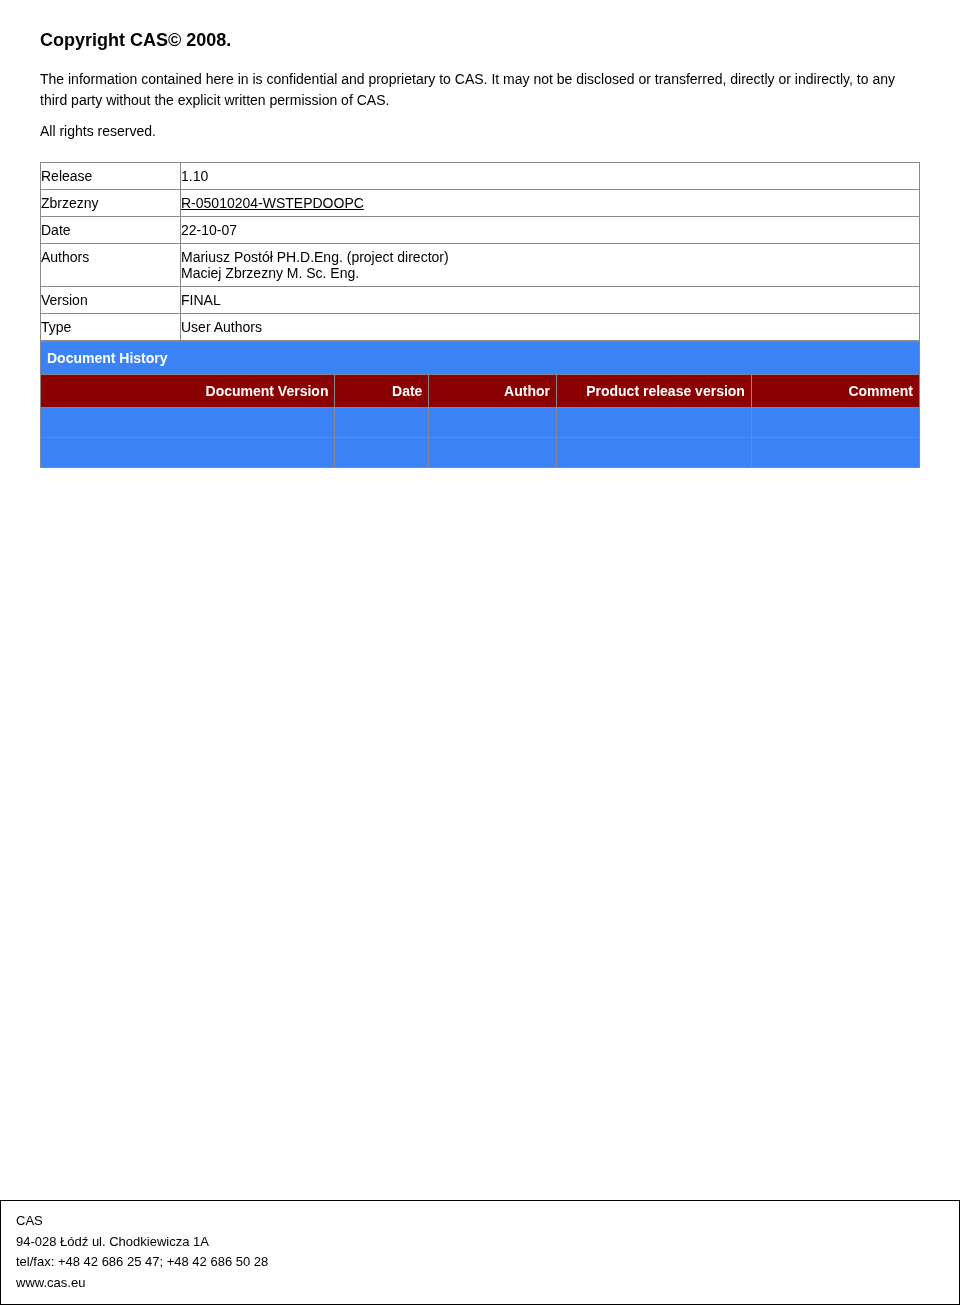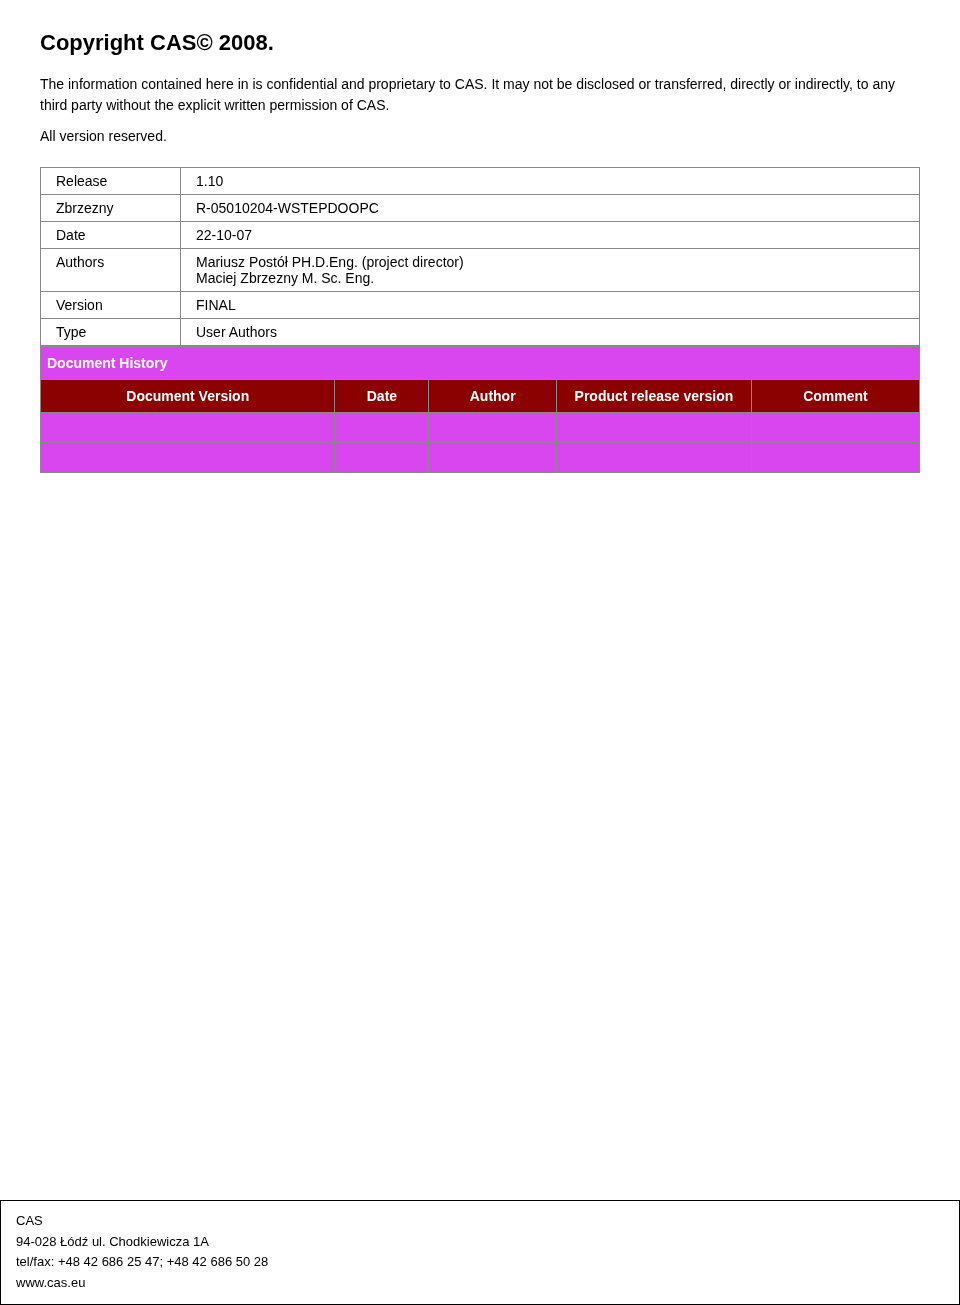--- a/index.html
+++ b/index.html
@@ -9,36 +9,36 @@
       background: #fff;
       color: #000;
       width: 960px;
       min-height: 1305px;
       position: relative;
     }
     .page-content {
       padding: 30px 40px 120px 40px;
     }
     .title {
-      font-size: 22px;
+      font-size: 18px;
       font-weight: bold;
       margin-bottom: 18px;
     }
     .intro-paragraph {
       margin-bottom: 10px;
       line-height: 1.5;
     }
     .info-table {
       width: 100%;
       border-collapse: collapse;
       margin-top: 20px;
     }
     .info-table tr td {
       border: 1px solid #888;
-      padding: 5px 15px;
+      padding: 5px 0;
       vertical-align: top;
     }
     .info-table tr td:first-child {
       width: 140px;
       font-weight: normal;
     }
     .doc-history-header {
       background-color: #8B0000;
       color: #fff;
       font-weight: bold;
@@ -46,28 +46,28 @@
     }
     .history-table {
       width: 100%;
       border-collapse: collapse;
     }
     .history-table th {
       background-color: #8B0000;
       color: #fff;
       border: 1px solid #888;
       padding: 8px 6px;
-      text-align: center;
+      text-align: right;
       font-weight: bold;
       vertical-align: middle;
     }
     .history-table td {
       border: 1px solid #888;
       padding: 8px 6px;
-      background-color: #d946ef;
+      background-color: #3b82f6;
       vertical-align: middle;
       height: 30px;
     }
     .footer-box {
       position: absolute;
       bottom: 0;
       left: 0;
       right: 0;
       border: 1px solid #000;
       padding: 10px 15px;
@@ -81,32 +81,32 @@
 
 <div class="page-content">
 
   <div class="title">Copyright CAS© 2008.</div>
 
   <p class="intro-paragraph">
     <span>The information contained here in is confidential and proprietary to CAS.</span>
     <span>It may not be disclosed or transferred, directly or indirectly, to any third party without the explicit written permission of CAS.</span>
   </p>
 
-  <p class="intro-paragraph">All version reserved.</p>
+  <p class="intro-paragraph">All rights reserved.</p>
 
 
   <table class="info-table">
     <tbody id="info-tbody">
     <tr>
           <td>Release</td>
           <td style="white-space: pre-line;">1.10</td>
         </tr>
         <tr>
           <td>Zbrzezny</td>
-          <td style="white-space: pre-line;">R-05010204-WSTEPDOOPC</td>
+          <td style="white-space: pre-line; text-decoration: underline;">R-05010204-WSTEPDOOPC</td>
         </tr>
         <tr>
           <td>Date</td>
           <td style="white-space: pre-line;">22-10-07</td>
         </tr>
         <tr>
           <td>Authors</td>
           <td style="white-space: pre-line;">Mariusz Postół PH.D.Eng. (project director)
 Maciej Zbrzezny M. Sc. Eng.</td>
         </tr>

